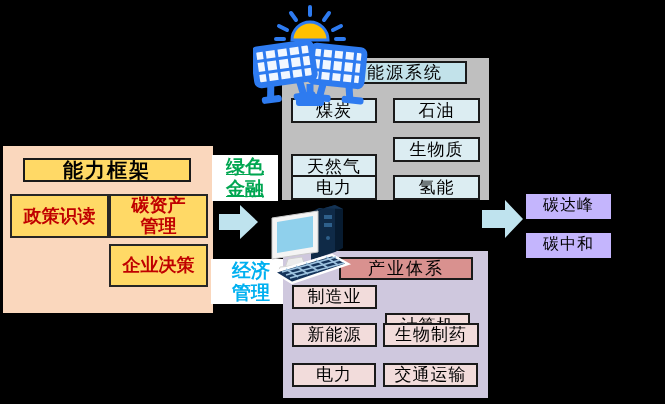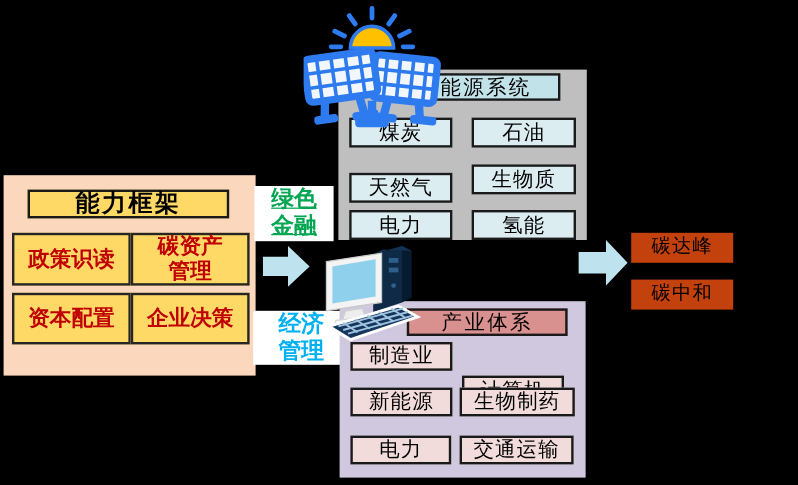--- a/index.html
+++ b/index.html
@@ -29,52 +29,51 @@
   .ind-header{left:56px;top:6px;width:134px;height:23px;background:#D9918F;
     border:2px solid #1a1a1a;font-size:17px;letter-spacing:2px;}
   .ind-item{background:#F2DCDB;border:2px solid #1a1a1a;font-size:17px;letter-spacing:1px;}
   
   .flow-label{position:absolute;box-sizing:border-box;background:#fff;display:flex;
     align-items:center;justify-content:center;text-align:center;
     font-weight:bold;font-size:19px;line-height:22px;white-space:pre-line;}
   .green{color:#00A651;}
   .cyan{color:#00B0F0;}
   
-  .goal{background:#c2410c;font-size:16px;letter-spacing:1px;font-family:Liberation Mono, monospace;}
+  .goal{background:#c4b5fd;font-size:16px;letter-spacing:1px;font-family:Liberation Mono, monospace;}
   svg{display:block;}
 </style>
 </head>
 <body>
 
 <div id="canvas">
 
   <div class="abs cap-panel">
     <div class="box cap-header">能力框架</div>
     <div class="box cap-item" style="left:7px;top:48px;width:99px;height:44px;">政策识读</div>
     <div class="box cap-item" style="left:106px;top:48px;width:99px;height:44px;">碳资产
 管理</div>
-    <div class="box cap-item" style="left:7px;top:98px;width:99px;height:43px;">资本配置</div>
     <div class="box cap-item" style="left:106px;top:98px;width:99px;height:43px;">企业决策</div>
   </div>
 
   <div class="flow-label green" style="left:212px;top:155px;width:66px;height:46px;text-decoration:underline;">绿色
 金融</div>
 
   <svg class="abs" style="left:219px;top:204px;" width="40" height="36" viewBox="0 0 40 36">
     <polygon points="0,10 21,10 21,1 39,18 21,35 21,26 0,26" fill="#BFE3EE"></polygon>
   </svg>
 
   <div class="flow-label cyan" style="left:211px;top:259px;width:80px;height:45px;">经济
 管理</div>
 
   <div class="abs energy-panel">
     <div class="box energy-item" style="left:9px;top:40px;width:86px;height:25px;">煤炭</div>
     <div class="box energy-header">能源系统</div>
     <div class="box energy-item" style="left:111px;top:40px;width:87px;height:25px;">石油</div>
-    <div class="box energy-item" style="left:9px;top:86px;width:86px;height:25px;">天然气</div>
+    <div class="box energy-item" style="left:9px;top:96px;width:86px;height:25px;">天然气</div>
     <div class="box energy-item" style="left:111px;top:79px;width:87px;height:25px;">生物质</div>
     <div class="box energy-item" style="left:9px;top:117px;width:86px;height:25px;">电力</div>
     <div class="box energy-item" style="left:111px;top:117px;width:87px;height:25px;">氢能</div>
   </div>
 
   <div class="abs ind-panel">
     <div class="box ind-header">产业体系</div>
     <div class="box ind-item" style="left:9px;top:34px;width:85px;height:24px;">制造业</div>
     <div class="box ind-item" style="left:102px;top:34px;width:85px;height:26px;margin-top:28px;">计算机</div>
     <div class="box ind-item" style="left:9px;top:72px;width:85px;height:24px;">新能源</div>

